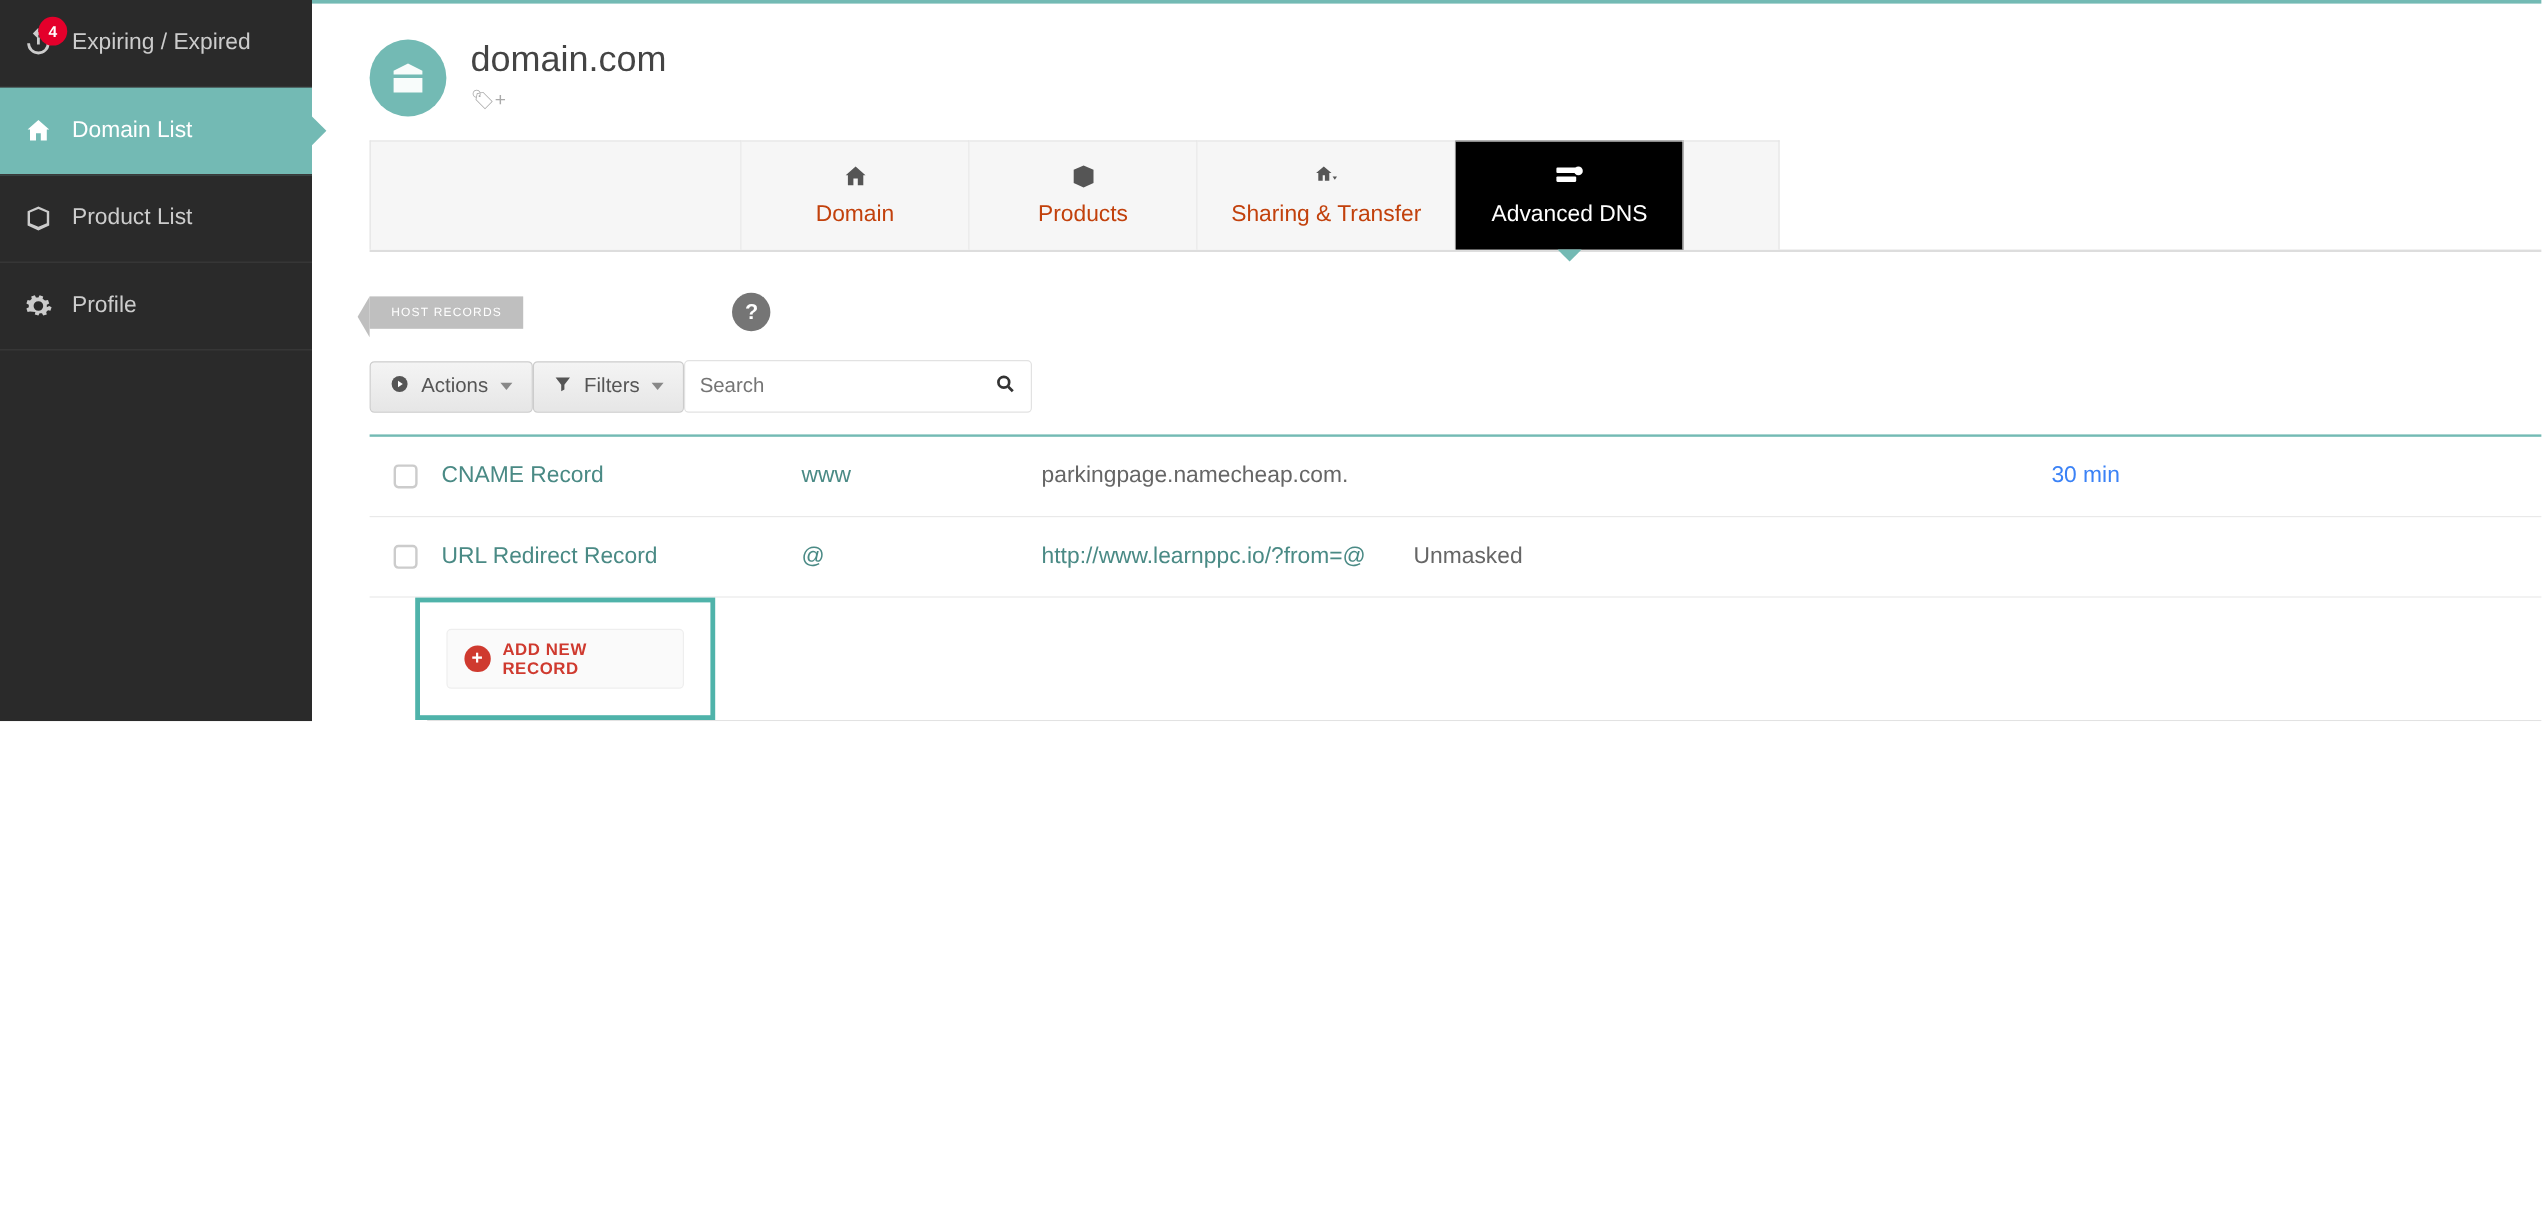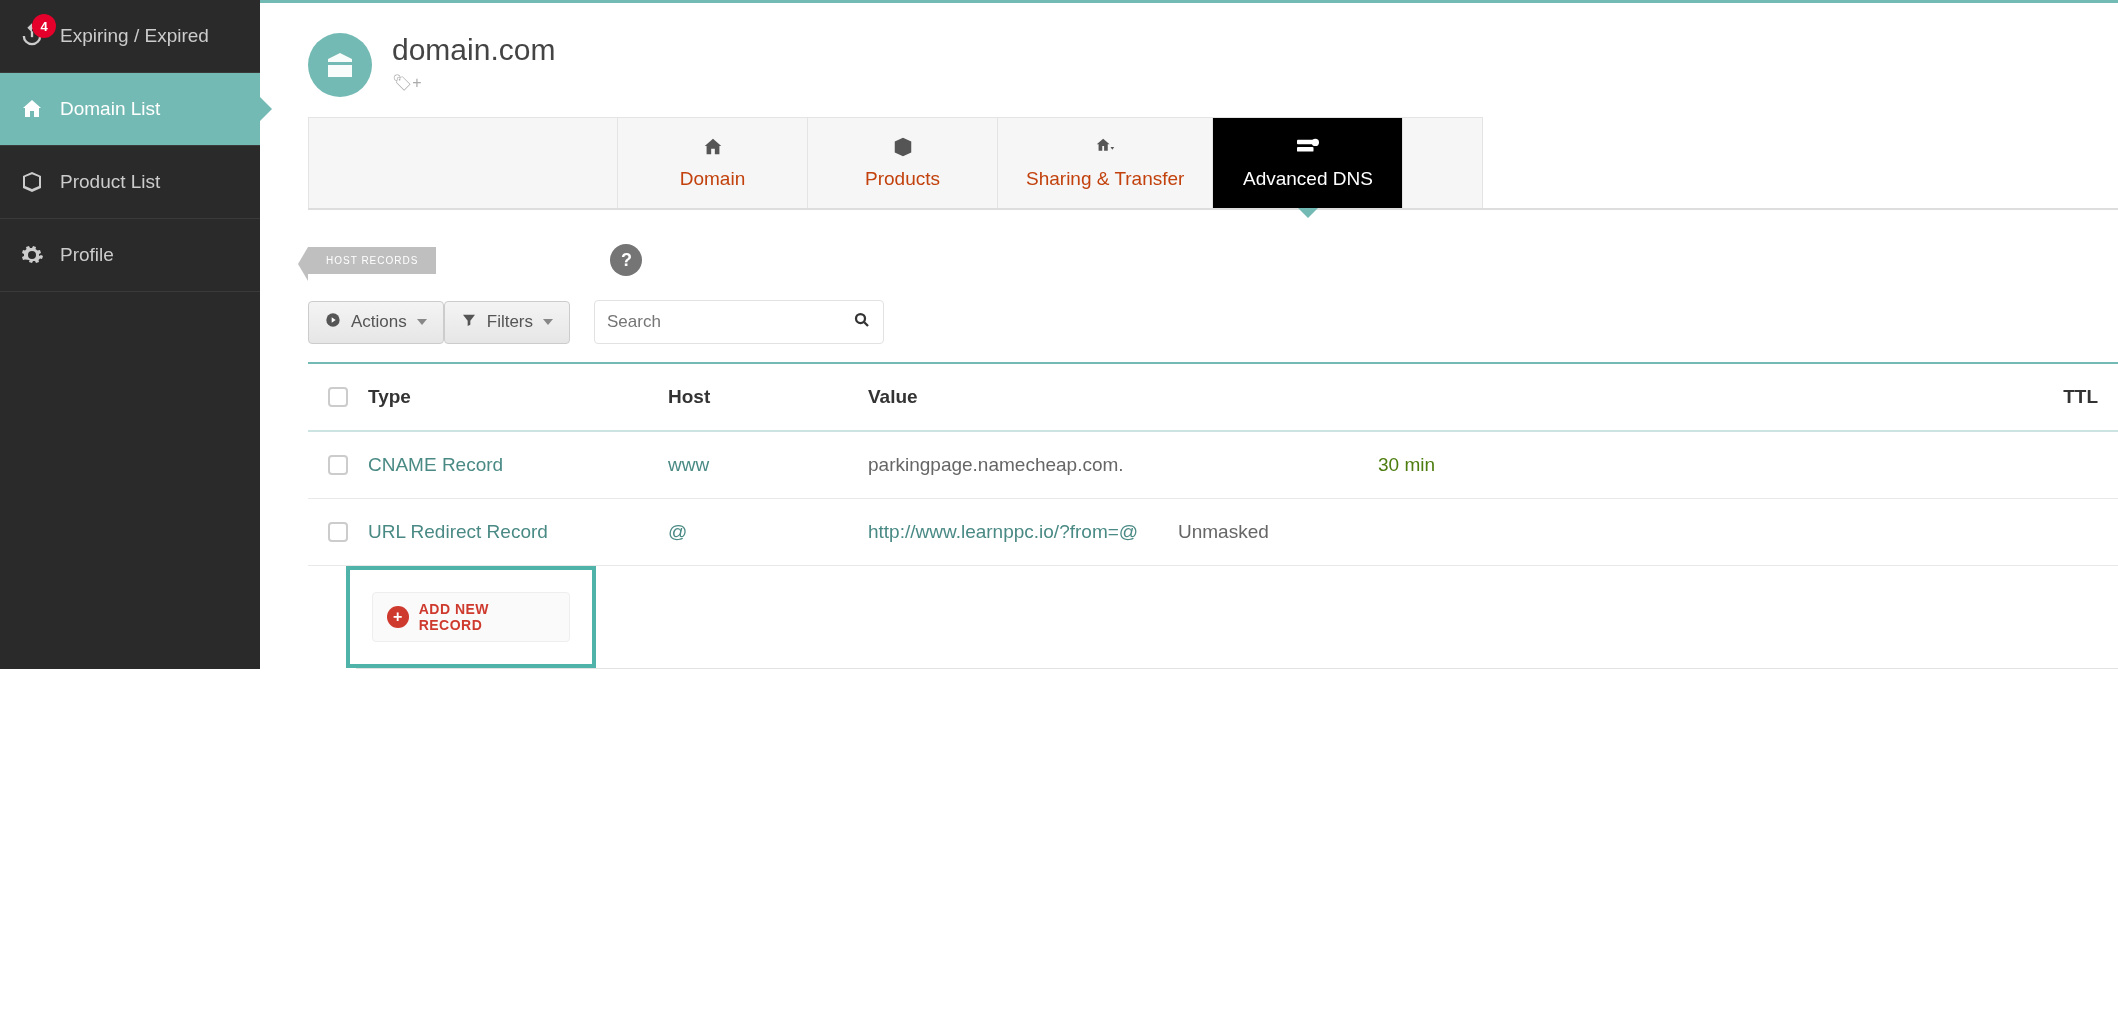--- a/index.html
+++ b/index.html
@@ -30,21 +30,21 @@
 .tab-end { width: 80px; border: 1px solid #e4e4e4; border-left: none; border-bottom: none; background: #f6f6f6; }
 
 .section-row { display: flex; align-items: center; gap: 24px; margin: 34px 0 24px 48px; }
 .ribbon { background: #bfbfbf; color: #fff; font-size: 10px; letter-spacing: 1px; padding: 8px 18px; position: relative; }
 .ribbon::before { content: ""; position: absolute; left: -10px; top: 0; border-right: 10px solid #bfbfbf; border-top: 17px solid transparent; border-bottom: 17px solid transparent; }
 .help-circle { width: 32px; height: 32px; border-radius: 50%; background: #757575; color: #fff; font-weight: bold; display: flex; align-items: center; justify-content: center; font-size: 18px; margin-left: 150px; cursor: pointer; }
 
 .toolbar { display: flex; margin: 0 0 18px 48px; align-items: center; }
 .btn { background: linear-gradient(#f4f4f4,#e6e6e6); border: 1px solid #ccc; border-radius: 4px; padding: 10px 16px; font-size: 17px; color: #555; display: flex; align-items: center; gap: 10px; cursor: pointer; }
 .btn .caret { border-top: 6px solid #888; border-left: 5px solid transparent; border-right: 5px solid transparent; }
-.search-box { border: 1px solid #e2e2e2; border-radius: 4px; padding: 0 12px; height: 44px; width: 290px; display: flex; align-items: center; gap: 10px; margin-left: 24px; }
+.search-box { border: 1px solid #e2e2e2; border-radius: 4px; padding: 0 12px; height: 44px; width: 290px; display: flex; align-items: center; gap: 10px; }
 .search-box input { border: none; outline: none; flex: 1; font-size: 17px; background: transparent; }
 .search-ico { color: #333; font-weight: bold; font-size: 16px; }
 
 .table { margin-left: 48px; border-top: 2px solid #73bab4; }
 .table .hdr, .table .row { display: grid; grid-template-columns: 60px 300px 200px 310px 200px 1fr; align-items: center; padding: 22px 0; border-bottom: 2px solid #cce4e1; font-size: 19px; }
 .table .hdr { color: #333; font-weight: 600; }
 .table .row { color: #4a8a85; border-bottom: 1px solid #e9e9e9; }
 .chk { width: 20px; height: 20px; border: 2px solid #ccc; border-radius: 4px; margin-left: 20px; cursor: pointer; }
 .unmask { color: #666; }
 
@@ -163,39 +163,29 @@
       <div class="search-box">
         <input placeholder="Search" style="">
         <span class="search-ico"><svg width="18" height="18" viewBox="0 0 24 24" fill="#333">
               <circle cx="10" cy="10" r="6" fill="none" stroke="#333" stroke-width="3"></circle>
               <path d="M15 15l5 5" stroke="#333" stroke-width="3"></path>
             </svg></span>
       </div>
     </div>
 
     <div class="table">
-      <div class="hdr">
-        <div>
-            <div class="chk"></div>
-          </div>
-        <div>Type</div>
-        <div>Host</div>
-        <div>Value</div>
-        <div></div>
-        <div style="text-align:right;padding-right:20px">TTL</div>
-      </div>
       <div class="row">
         <div>
             <div class="chk"></div>
           </div>
         <div>CNAME Record</div>
         <div>www</div>
         <div style="color:#666">parkingpage.namecheap.com.</div>
         <div class="unmask"></div>
-        <div style="text-align:left;padding-right:20px;color:#4d7c0f">30 min</div>
+        <div style="text-align:center;padding-right:20px;color:#3b82f6">30 min</div>
       </div>
       <div class="row">
         <div>
             <div class="chk"></div>
           </div>
         <div>URL Redirect Record</div>
         <div>@</div>
         <div>http://www.learnppc.io/?from=@</div>
         <div class="unmask">Unmasked</div>
         <div></div>

